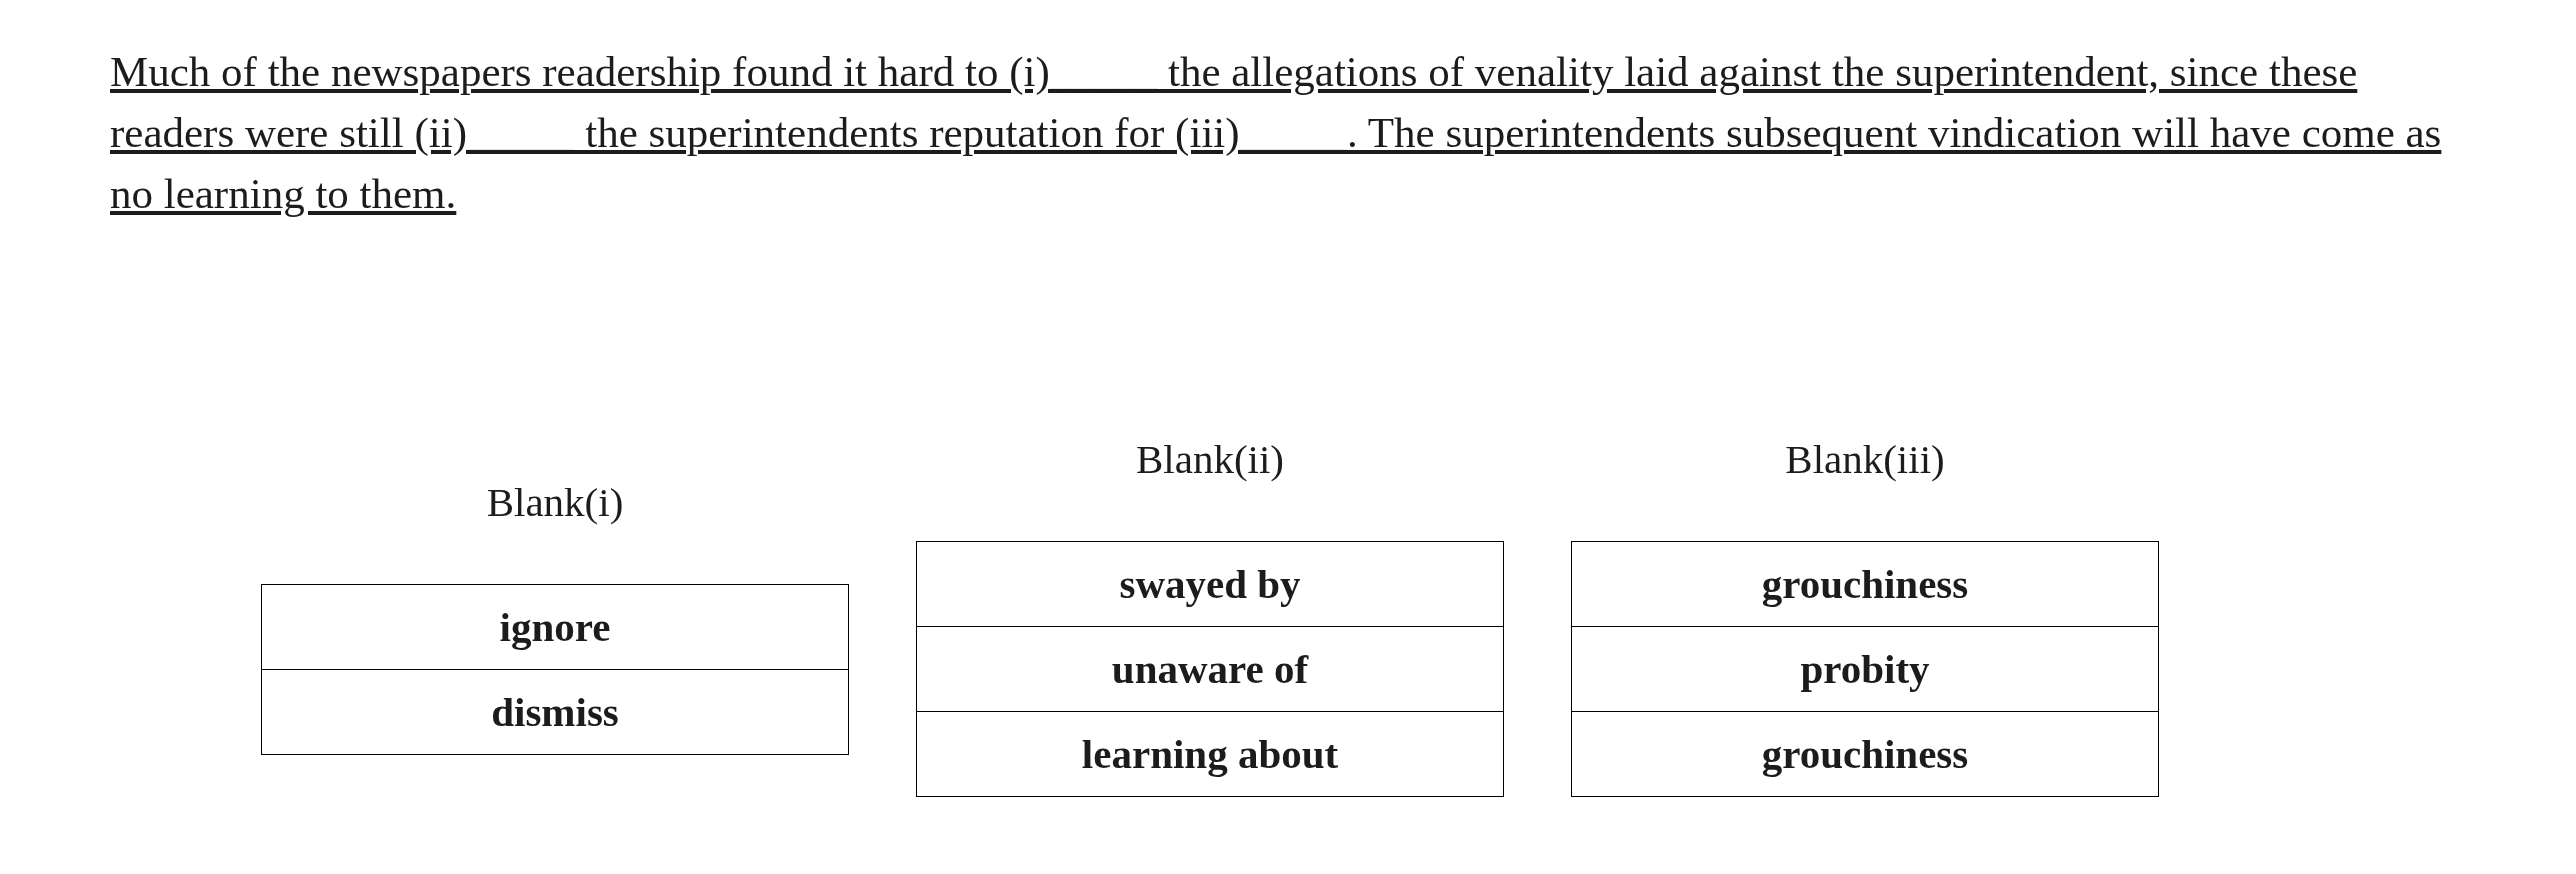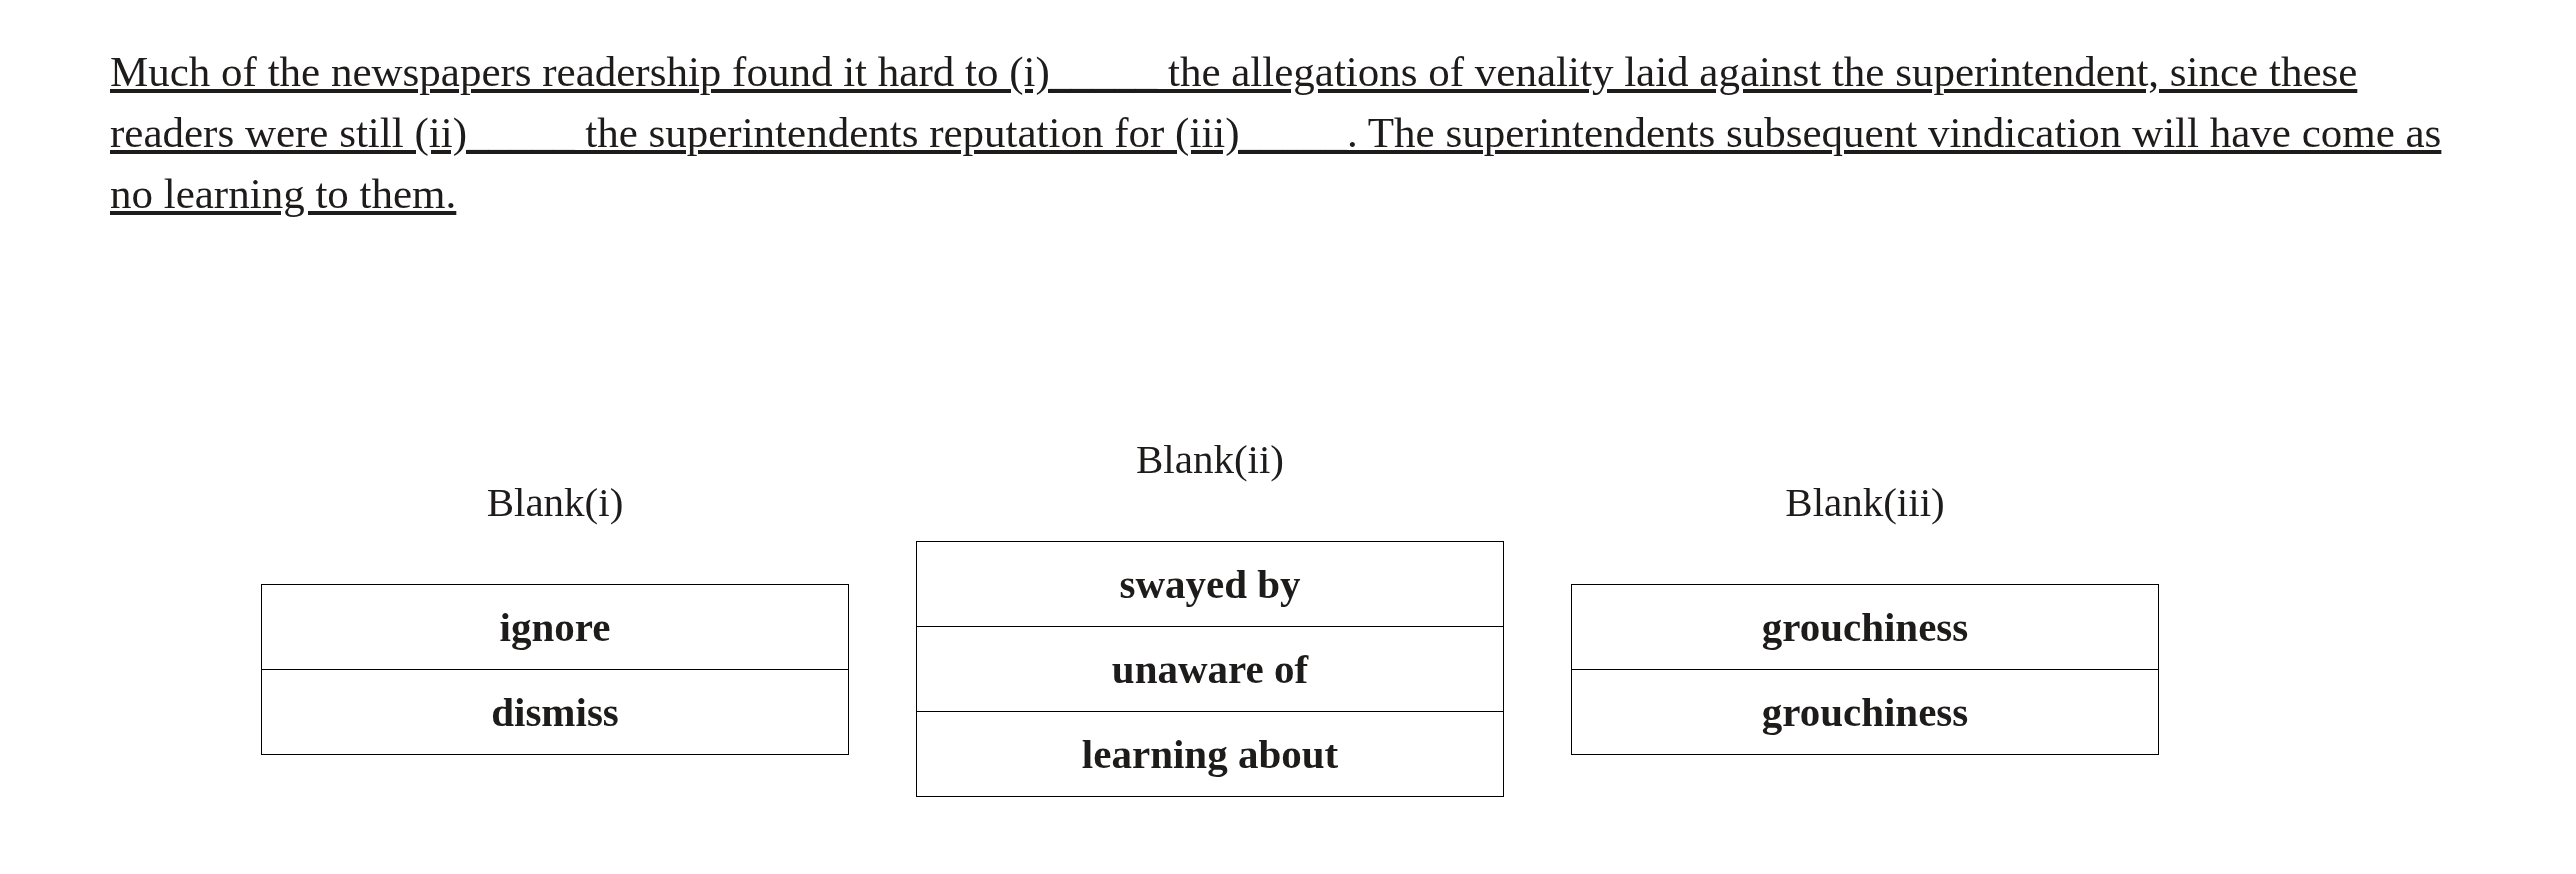--- a/index.html
+++ b/index.html
@@ -110,20 +110,23 @@
     </div>
 
     <div class="answer-col">
       <div class="blank-header">Blank(iii)</div>
       <table class="options">
         <tbody>
           <tr>
             <td>grouchiness</td>
           </tr>
           <tr>
+            <td>probity</td>
+          </tr>
+          <tr>
             <td>grouchiness</td>
           </tr>
         </tbody>
       </table>
     </div>
 
   </div>
 </div>
 
 

